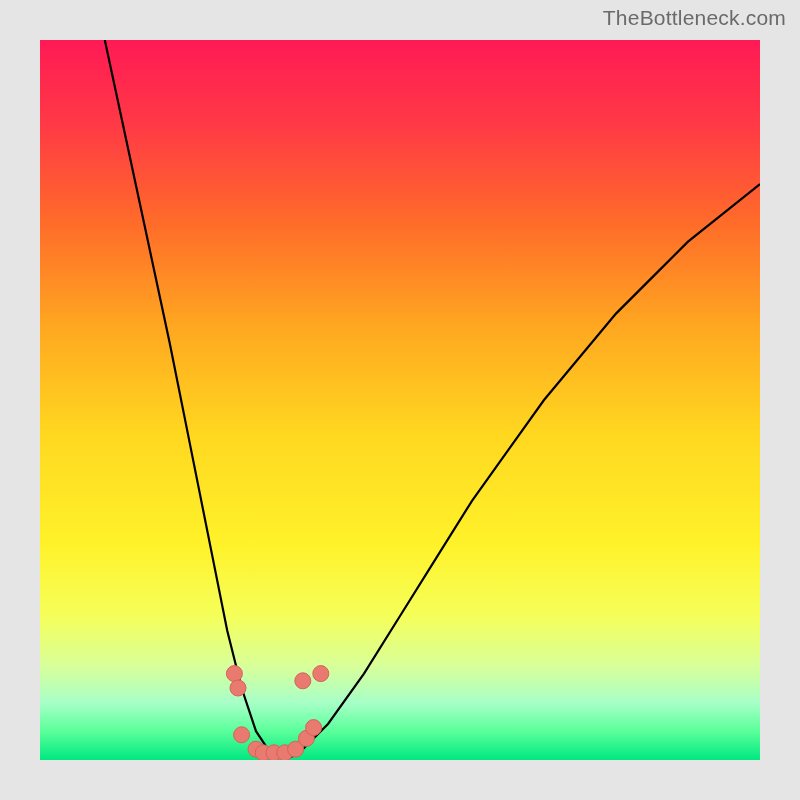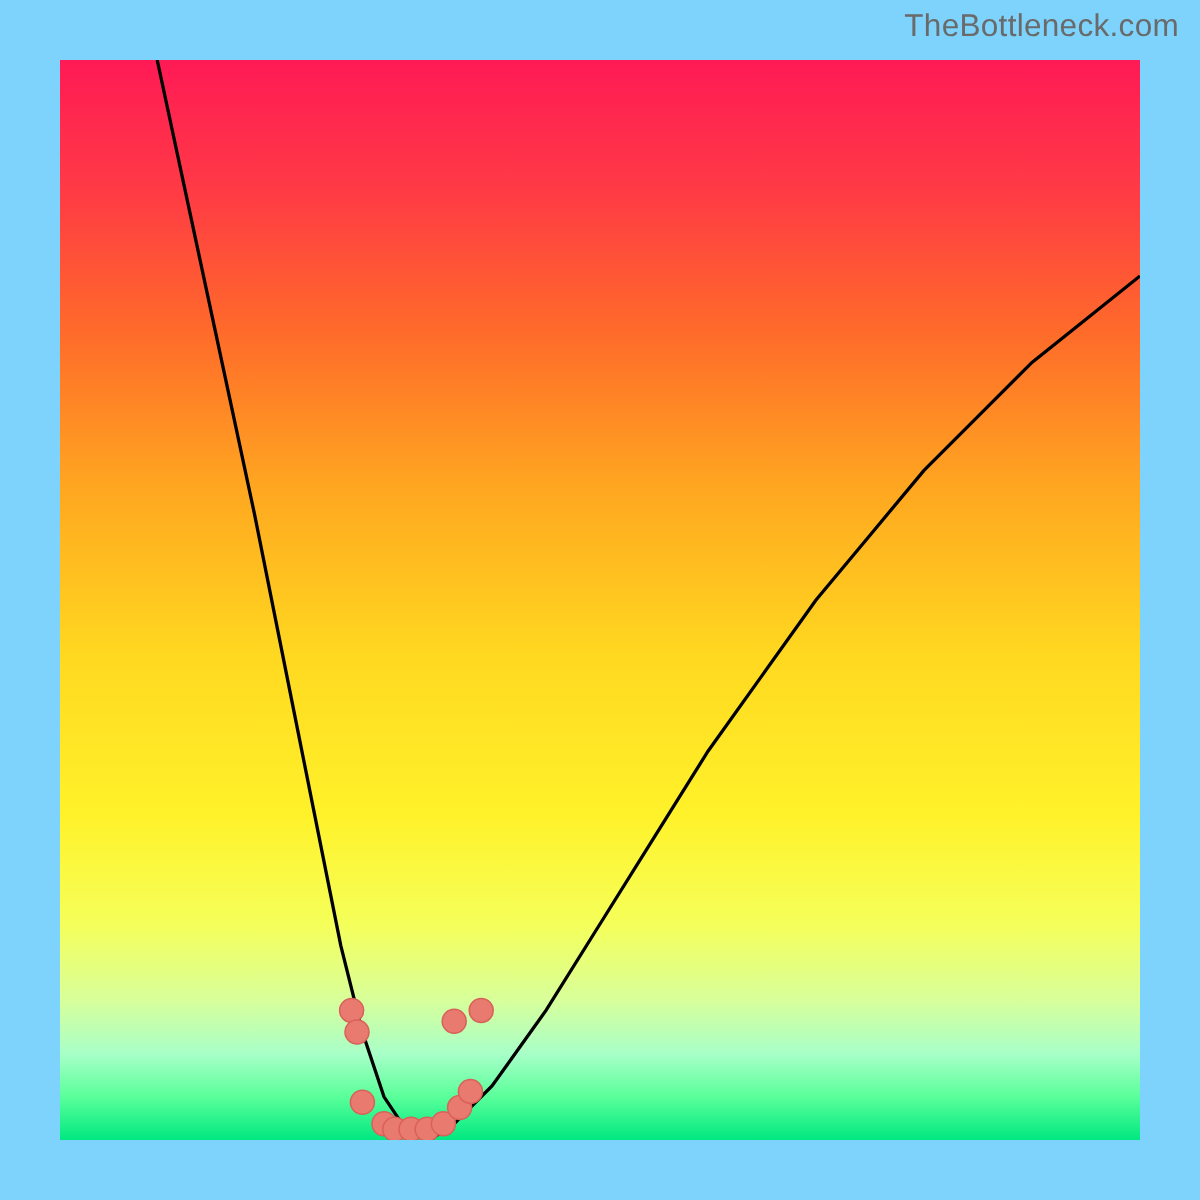--- a/index.html
+++ b/index.html
@@ -10,21 +10,21 @@
     background: #000;
     overflow: hidden;
     font-family: Arial, Helvetica, sans-serif;
   }
   .frame {
     position: absolute;
     left: 0;
     top: 0;
     width: 800px;
     height: 800px;
-    background: #7dd3fc;
+    background: #e5e5e5;
   }
   .plot {
     position: absolute;
     left: 40px;
     top: 40px;
     width: 720px;
     height: 720px;
     background: linear-gradient(
       to bottom,
       #ff1a55 0%,

